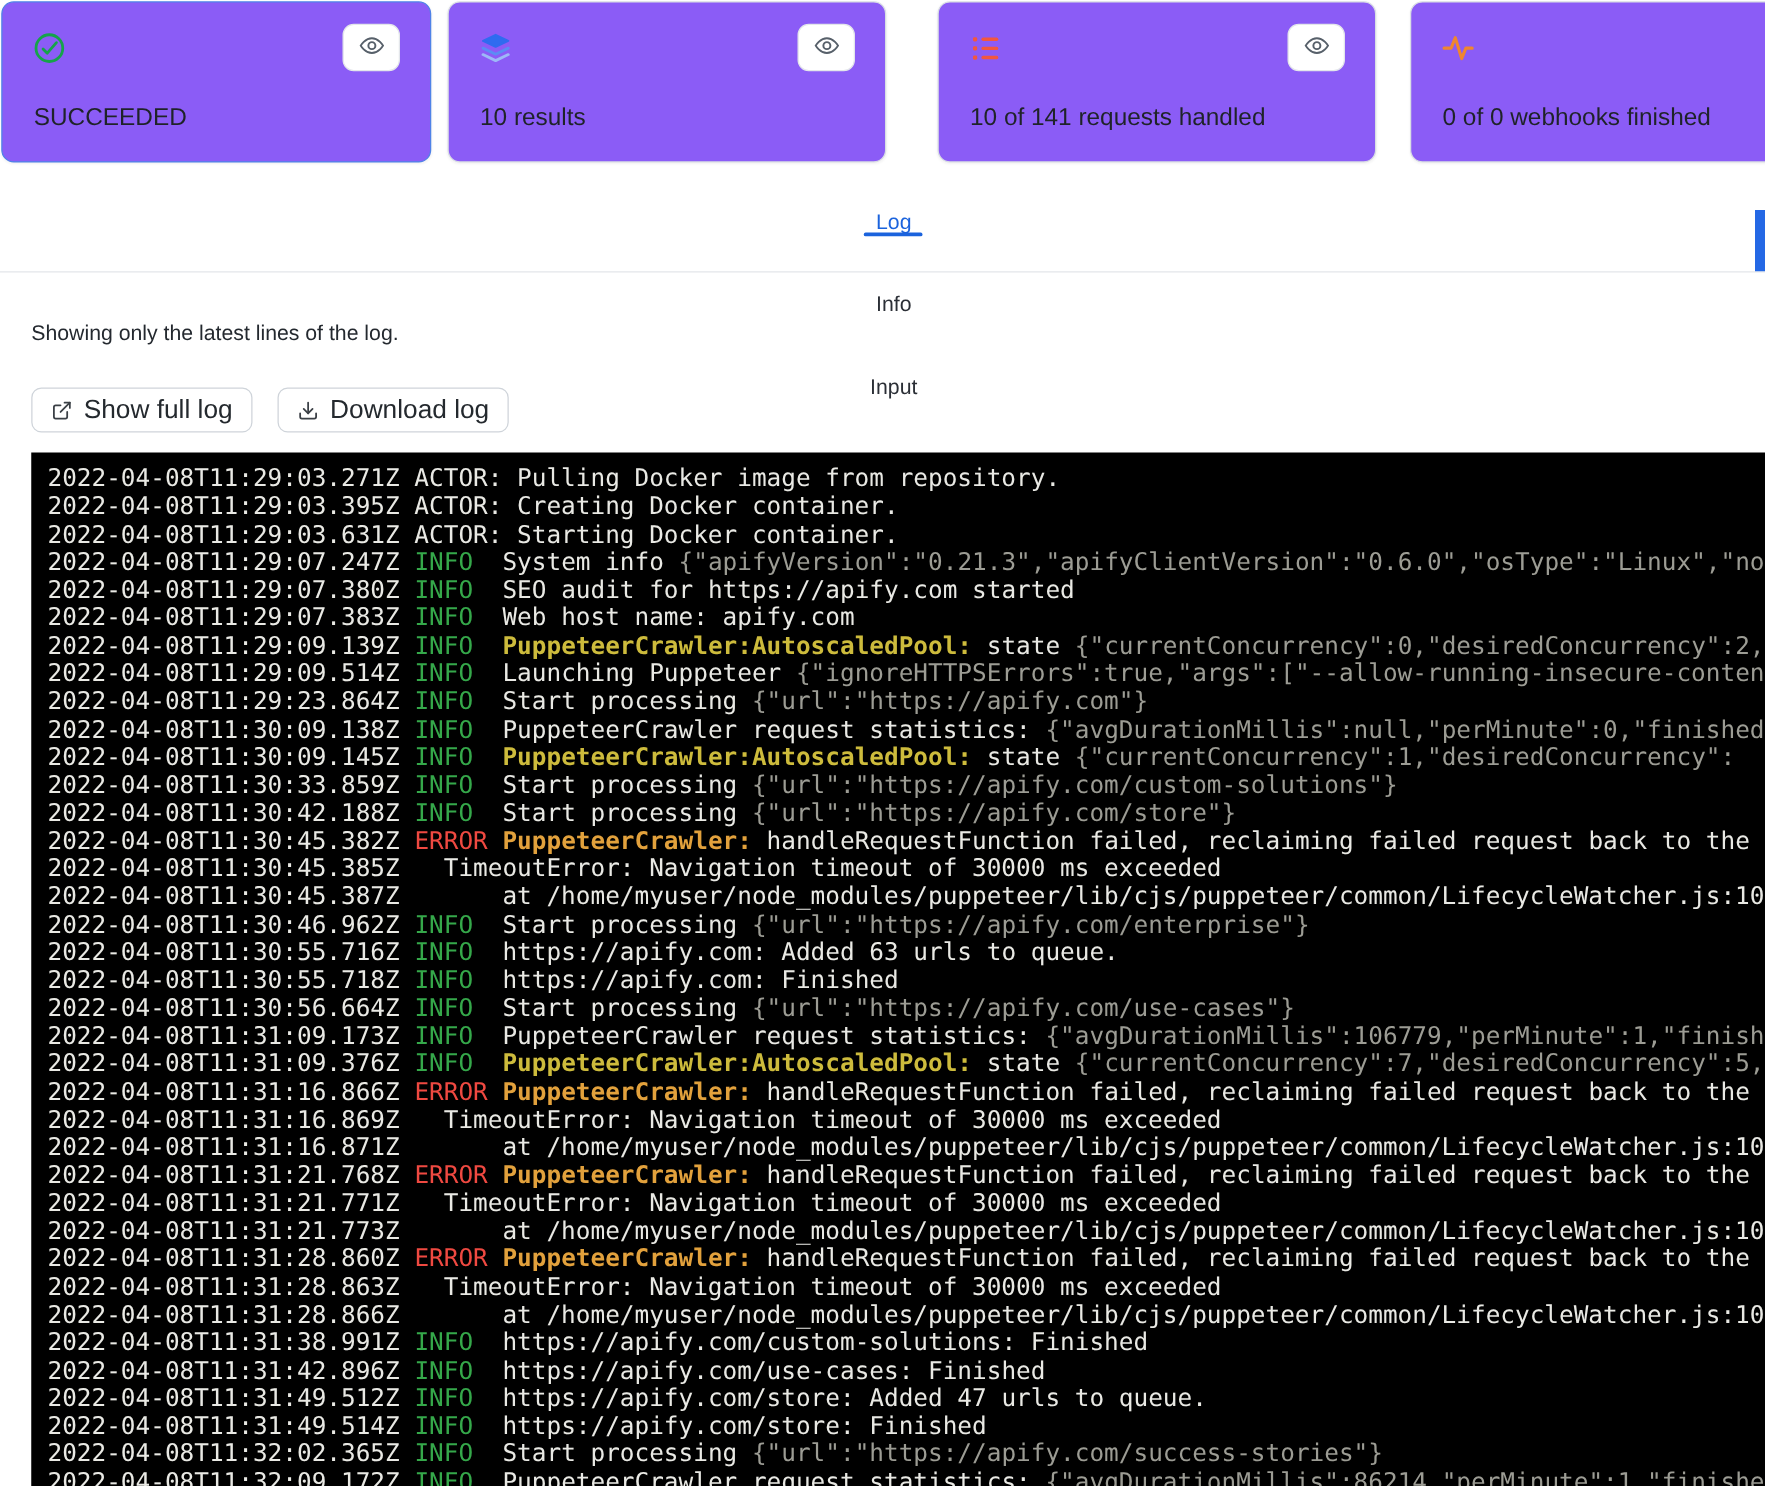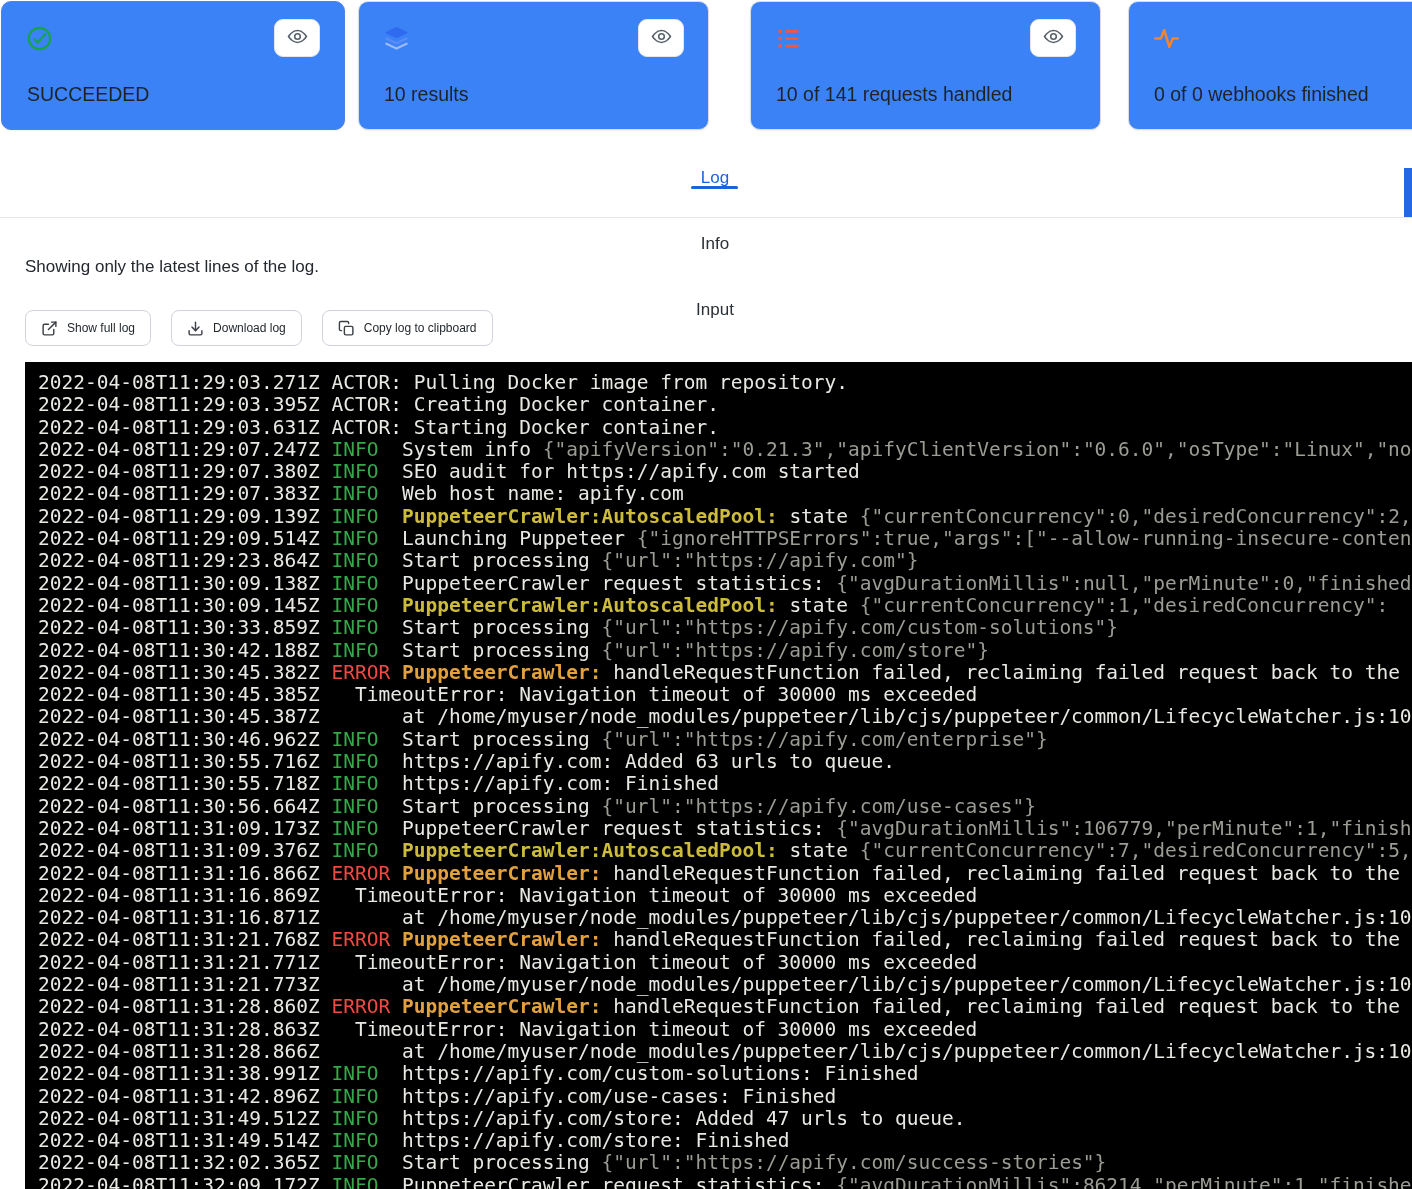--- a/index.html
+++ b/index.html
@@ -1,20 +1,20 @@
 <!DOCTYPE html>
 <html><head>
 <meta charset="utf-8">
 <style>
   * { margin:0; padding:0; box-sizing:border-box; }
   html,body { width:1412px; height:1189px; background:#ffffff; overflow:hidden;
               font-family:"Liberation Sans", sans-serif; position:relative; }
 
   
-  .card { position:absolute; top:1px; height:129px; background:#3b82f6;
+  .card { position:absolute; top:1px; height:129px; background:#8b5cf6;
           border:1px solid #d9dee4; border-radius:10px;
           box-shadow:0 1px 2px rgba(27,31,36,.06); }
   .card.selected { border:1px solid #4f82e8; }
   .card-icon { position:absolute; left:24px; top:23px; width:27px; height:27px; display:block; }
   .eye-btn { position:absolute; right:24px; top:17px; width:46px; height:38px;
              border:1px solid #e3e6ea; border-radius:9px; background:#fff;
              display:flex; align-items:center; justify-content:center; cursor:pointer; }
   .card-label { position:absolute; left:25px; bottom:23px; font-size:19.5px; color:#1f2328; white-space:nowrap; }
 
   
@@ -27,21 +27,21 @@
   .tab.active::after { content:""; position:absolute; left:-10px; right:-9px; bottom:-1px;
                        height:3px; background:#1b63dd; border-radius:2px; }
   .tab.disabled { color:#9aa0a8; }
   .tab-cut { position:absolute; right:0; top:0; width:8px; height:49px; background:#2468e5; }
 
   
   .notice { position:absolute; top:257px; left:25px; font-size:17px; color:#24292f; }
   .actions { position:absolute; top:310px; left:25px; display:flex; gap:20px; }
   .log-btn { display:inline-flex; align-items:center; gap:9px; height:36px; padding:0 15px;
              background:#fff; border:1px solid #cfd4da; border-radius:8px;
-             font-family:"Liberation Sans",sans-serif; font-size:12px; color:#24292e; cursor:pointer; }
+             font-family:"Liberation Sans",sans-serif; font-size:21px; color:#24292e; cursor:pointer; }
   .btn-icon { display:flex; align-items:center; }
 
   
   .log { position:absolute; left:25px; top:362px; width:1387px; height:991px;
          background:#000; overflow:hidden; padding:10px 0 0 13px;
          font-family:"DejaVu Sans Mono", monospace; font-size:19.5px; line-height:22.3px;
          white-space:pre; }
   .log-line { height:22.3px; }
   .seg-p { color:#e9e9e4; }
   .seg-d { color:#9c9c94; }
@@ -150,24 +150,15 @@
   <button class="log-btn">
     <span class="btn-icon">
       <svg width="17" height="17" viewBox="0 0 24 24" fill="none" stroke="#3b4046" stroke-width="2" stroke-linecap="round" stroke-linejoin="round">
           <path d="M21 15v4a2 2 0 0 1-2 2H5a2 2 0 0 1-2-2v-4"></path>
           <path d="M7 10l5 5 5-5"></path>
           <path d="M12 15V3"></path>
         </svg>
     </span>
     <span>Download log</span>
   </button>
-  <button class="log-btn">
-    <span class="btn-icon">
-      <svg width="17" height="17" viewBox="0 0 24 24" fill="none" stroke="#3b4046" stroke-width="2" stroke-linecap="round" stroke-linejoin="round">
-          <rect x="9" y="9" width="12" height="12" rx="2"></rect>
-          <path d="M5 15H4a2 2 0 0 1-2-2V4a2 2 0 0 1 2-2h9a2 2 0 0 1 2 2v1"></path>
-        </svg>
-    </span>
-    <span>Copy log to clipboard</span>
-  </button>
 </div>
 
 <div class="log"><div class="log-line"><span class="seg-p">2022-04-08T11:29:03.271Z ACTOR: Pulling Docker image from repository.</span></div><div class="log-line"><span class="seg-p">2022-04-08T11:29:03.395Z ACTOR: Creating Docker container.</span></div><div class="log-line"><span class="seg-p">2022-04-08T11:29:03.631Z ACTOR: Starting Docker container.</span></div><div class="log-line"><span class="seg-p">2022-04-08T11:29:07.247Z </span><span class="seg-i">INFO</span><span class="seg-p">  System info </span><span class="seg-d">{"apifyVersion":"0.21.3","apifyClientVersion":"0.6.0","osType":"Linux","no</span></div><div class="log-line"><span class="seg-p">2022-04-08T11:29:07.380Z </span><span class="seg-i">INFO</span><span class="seg-p">  SEO audit for https://apify.com started</span></div><div class="log-line"><span class="seg-p">2022-04-08T11:29:07.383Z </span><span class="seg-i">INFO</span><span class="seg-p">  Web host name: apify.com</span></div><div class="log-line"><span class="seg-p">2022-04-08T11:29:09.139Z </span><span class="seg-i">INFO</span><span class="seg-p">  </span><span class="seg-y">PuppeteerCrawler:AutoscaledPool:</span><span class="seg-p"> state </span><span class="seg-d">{"currentConcurrency":0,"desiredConcurrency":2,</span></div><div class="log-line"><span class="seg-p">2022-04-08T11:29:09.514Z </span><span class="seg-i">INFO</span><span class="seg-p">  Launching Puppeteer </span><span class="seg-d">{"ignoreHTTPSErrors":true,"args":["--allow-running-insecure-conten</span></div><div class="log-line"><span class="seg-p">2022-04-08T11:29:23.864Z </span><span class="seg-i">INFO</span><span class="seg-p">  Start processing </span><span class="seg-d">{"url":"https://apify.com"}</span></div><div class="log-line"><span class="seg-p">2022-04-08T11:30:09.138Z </span><span class="seg-i">INFO</span><span class="seg-p">  PuppeteerCrawler request statistics: </span><span class="seg-d">{"avgDurationMillis":null,"perMinute":0,"finished</span></div><div class="log-line"><span class="seg-p">2022-04-08T11:30:09.145Z </span><span class="seg-i">INFO</span><span class="seg-p">  </span><span class="seg-y">PuppeteerCrawler:AutoscaledPool:</span><span class="seg-p"> state </span><span class="seg-d">{"currentConcurrency":1,"desiredConcurrency":</span></div><div class="log-line"><span class="seg-p">2022-04-08T11:30:33.859Z </span><span class="seg-i">INFO</span><span class="seg-p">  Start processing </span><span class="seg-d">{"url":"https://apify.com/custom-solutions"}</span></div><div class="log-line"><span class="seg-p">2022-04-08T11:30:42.188Z </span><span class="seg-i">INFO</span><span class="seg-p">  Start processing </span><span class="seg-d">{"url":"https://apify.com/store"}</span></div><div class="log-line"><span class="seg-p">2022-04-08T11:30:45.382Z </span><span class="seg-e">ERROR</span><span class="seg-p"> </span><span class="seg-o">PuppeteerCrawler:</span><span class="seg-p"> handleRequestFunction failed, reclaiming failed request back to the l</span></div><div class="log-line"><span class="seg-p">2022-04-08T11:30:45.385Z   TimeoutError: Navigation timeout of 30000 ms exceeded</span></div><div class="log-line"><span class="seg-p">2022-04-08T11:30:45.387Z       at /home/myuser/node_modules/puppeteer/lib/cjs/puppeteer/common/LifecycleWatcher.js:10</span></div><div class="log-line"><span class="seg-p">2022-04-08T11:30:46.962Z </span><span class="seg-i">INFO</span><span class="seg-p">  Start processing </span><span class="seg-d">{"url":"https://apify.com/enterprise"}</span></div><div class="log-line"><span class="seg-p">2022-04-08T11:30:55.716Z </span><span class="seg-i">INFO</span><span class="seg-p">  https://apify.com: Added 63 urls to queue.</span></div><div class="log-line"><span class="seg-p">2022-04-08T11:30:55.718Z </span><span class="seg-i">INFO</span><span class="seg-p">  https://apify.com: Finished</span></div><div class="log-line"><span class="seg-p">2022-04-08T11:30:56.664Z </span><span class="seg-i">INFO</span><span class="seg-p">  Start processing </span><span class="seg-d">{"url":"https://apify.com/use-cases"}</span></div><div class="log-line"><span class="seg-p">2022-04-08T11:31:09.173Z </span><span class="seg-i">INFO</span><span class="seg-p">  PuppeteerCrawler request statistics: </span><span class="seg-d">{"avgDurationMillis":106779,"perMinute":1,"finish</span></div><div class="log-line"><span class="seg-p">2022-04-08T11:31:09.376Z </span><span class="seg-i">INFO</span><span class="seg-p">  </span><span class="seg-y">PuppeteerCrawler:AutoscaledPool:</span><span class="seg-p"> state </span><span class="seg-d">{"currentConcurrency":7,"desiredConcurrency":5,</span></div><div class="log-line"><span class="seg-p">2022-04-08T11:31:16.866Z </span><span class="seg-e">ERROR</span><span class="seg-p"> </span><span class="seg-o">PuppeteerCrawler:</span><span class="seg-p"> handleRequestFunction failed, reclaiming failed request back to the l</span></div><div class="log-line"><span class="seg-p">2022-04-08T11:31:16.869Z   TimeoutError: Navigation timeout of 30000 ms exceeded</span></div><div class="log-line"><span class="seg-p">2022-04-08T11:31:16.871Z       at /home/myuser/node_modules/puppeteer/lib/cjs/puppeteer/common/LifecycleWatcher.js:10</span></div><div class="log-line"><span class="seg-p">2022-04-08T11:31:21.768Z </span><span class="seg-e">ERROR</span><span class="seg-p"> </span><span class="seg-o">PuppeteerCrawler:</span><span class="seg-p"> handleRequestFunction failed, reclaiming failed request back to the l</span></div><div class="log-line"><span class="seg-p">2022-04-08T11:31:21.771Z   TimeoutError: Navigation timeout of 30000 ms exceeded</span></div><div class="log-line"><span class="seg-p">2022-04-08T11:31:21.773Z       at /home/myuser/node_modules/puppeteer/lib/cjs/puppeteer/common/LifecycleWatcher.js:10</span></div><div class="log-line"><span class="seg-p">2022-04-08T11:31:28.860Z </span><span class="seg-e">ERROR</span><span class="seg-p"> </span><span class="seg-o">PuppeteerCrawler:</span><span class="seg-p"> handleRequestFunction failed, reclaiming failed request back to the l</span></div><div class="log-line"><span class="seg-p">2022-04-08T11:31:28.863Z   TimeoutError: Navigation timeout of 30000 ms exceeded</span></div><div class="log-line"><span class="seg-p">2022-04-08T11:31:28.866Z       at /home/myuser/node_modules/puppeteer/lib/cjs/puppeteer/common/LifecycleWatcher.js:10</span></div><div class="log-line"><span class="seg-p">2022-04-08T11:31:38.991Z </span><span class="seg-i">INFO</span><span class="seg-p">  https://apify.com/custom-solutions: Finished</span></div><div class="log-line"><span class="seg-p">2022-04-08T11:31:42.896Z </span><span class="seg-i">INFO</span><span class="seg-p">  https://apify.com/use-cases: Finished</span></div><div class="log-line"><span class="seg-p">2022-04-08T11:31:49.512Z </span><span class="seg-i">INFO</span><span class="seg-p">  https://apify.com/store: Added 47 urls to queue.</span></div><div class="log-line"><span class="seg-p">2022-04-08T11:31:49.514Z </span><span class="seg-i">INFO</span><span class="seg-p">  https://apify.com/store: Finished</span></div><div class="log-line"><span class="seg-p">2022-04-08T11:32:02.365Z </span><span class="seg-i">INFO</span><span class="seg-p">  Start processing </span><span class="seg-d">{"url":"https://apify.com/success-stories"}</span></div><div class="log-line"><span class="seg-p">2022-04-08T11:32:09.172Z </span><span class="seg-i">INFO</span><span class="seg-p">  PuppeteerCrawler request statistics: </span><span class="seg-d">{"avgDurationMillis":86214,"perMinute":1,"finishe</span></div></div>
 
 </body></html>

